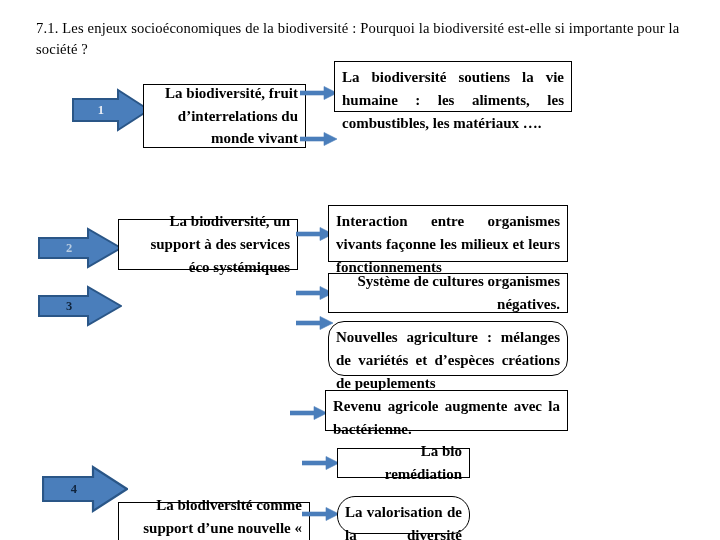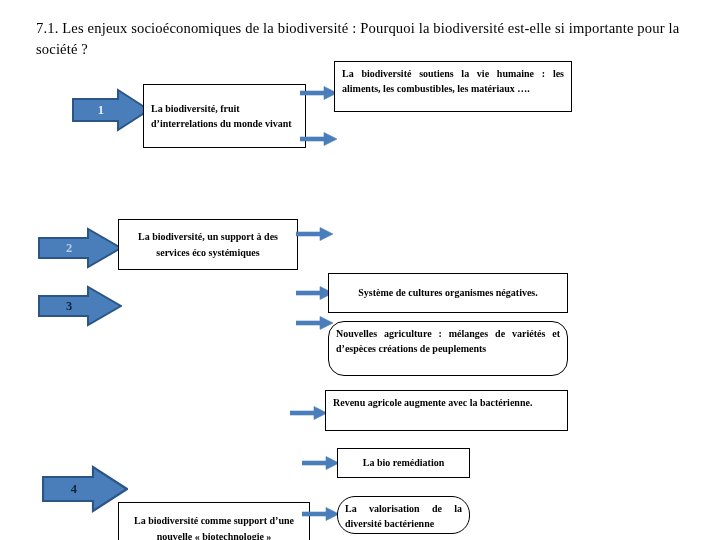--- a/index.html
+++ b/index.html
@@ -35,32 +35,32 @@
     letter-spacing: 0.15px;
     color: #000;
   }
 
   
   .box {
     position: absolute;
     border: 1.4px solid #000000;
     background: #ffffff;
     box-sizing: border-box;
-    font-size: 10px;
+    font-size: 15px;
     line-height: 1.52;
     color: #000;
     font-weight: 700;
     padding: 4px 7px 4px 7px;
   }
   .box .txt {
     display: block;
   }
-  .box.center   { text-align: left; }
+  .box.center   { text-align: right; }
   .box.justify  { text-align: justify; text-justify: inter-word; }
-  .box.left     { text-align: center; }
+  .box.left     { text-align: right; }
 
   .box.vtop     { display: block; }
   .box.vmid     { display: flex; align-items: center; }
   .box.vmid .txt { width: 100%; }
 
   
   .bigarrow {
     position: absolute;
     color: #ffffff;
     font-weight: 700;
@@ -132,20 +132,23 @@
   <div class="box left vmid" style="left:118px; top:207px; width:180px; height:51px;">
     <span class="txt">La biodiversité, un support à des services éco systémiques</span>
   </div>
 
   <div class="conn" style="left:296px; top:214px; width:38px; height:16px;">
     <svg width="38" height="16" viewBox="0 0 38 16" aria-hidden="true">
       <path d="M0,6 L24,6 L24,1.5 L37,8 L24,14.5 L24,10 L0,10 Z" fill="#4a7ebb" stroke="#4a7ebb" stroke-width="0.6"></path>
     </svg>
   </div>
 
+  <div class="box justify vtop" style="left:328px; top:193px; width:240px; height:57px;">
+    <span class="txt">Interaction entre organismes vivants façonne les milieux et leurs fonctionnements</span>
+  </div>
 
   <div class="bigarrow" style="left:38px; top:272px; width:84px; height:44px;">
     <svg width="84" height="44" viewBox="0 0 84 44" aria-hidden="true">
       <polygon points="1,12 50,12 50,3 83,22 50,41 50,32 1,32" fill="#4a7ebb" stroke="#2a5687" stroke-width="2"></polygon>
     </svg>
     <span class="num num-dark" style="top:16px;">3</span>
   </div>
 
 
   <div class="conn" style="left:296px; top:273px; width:38px; height:16px;">

